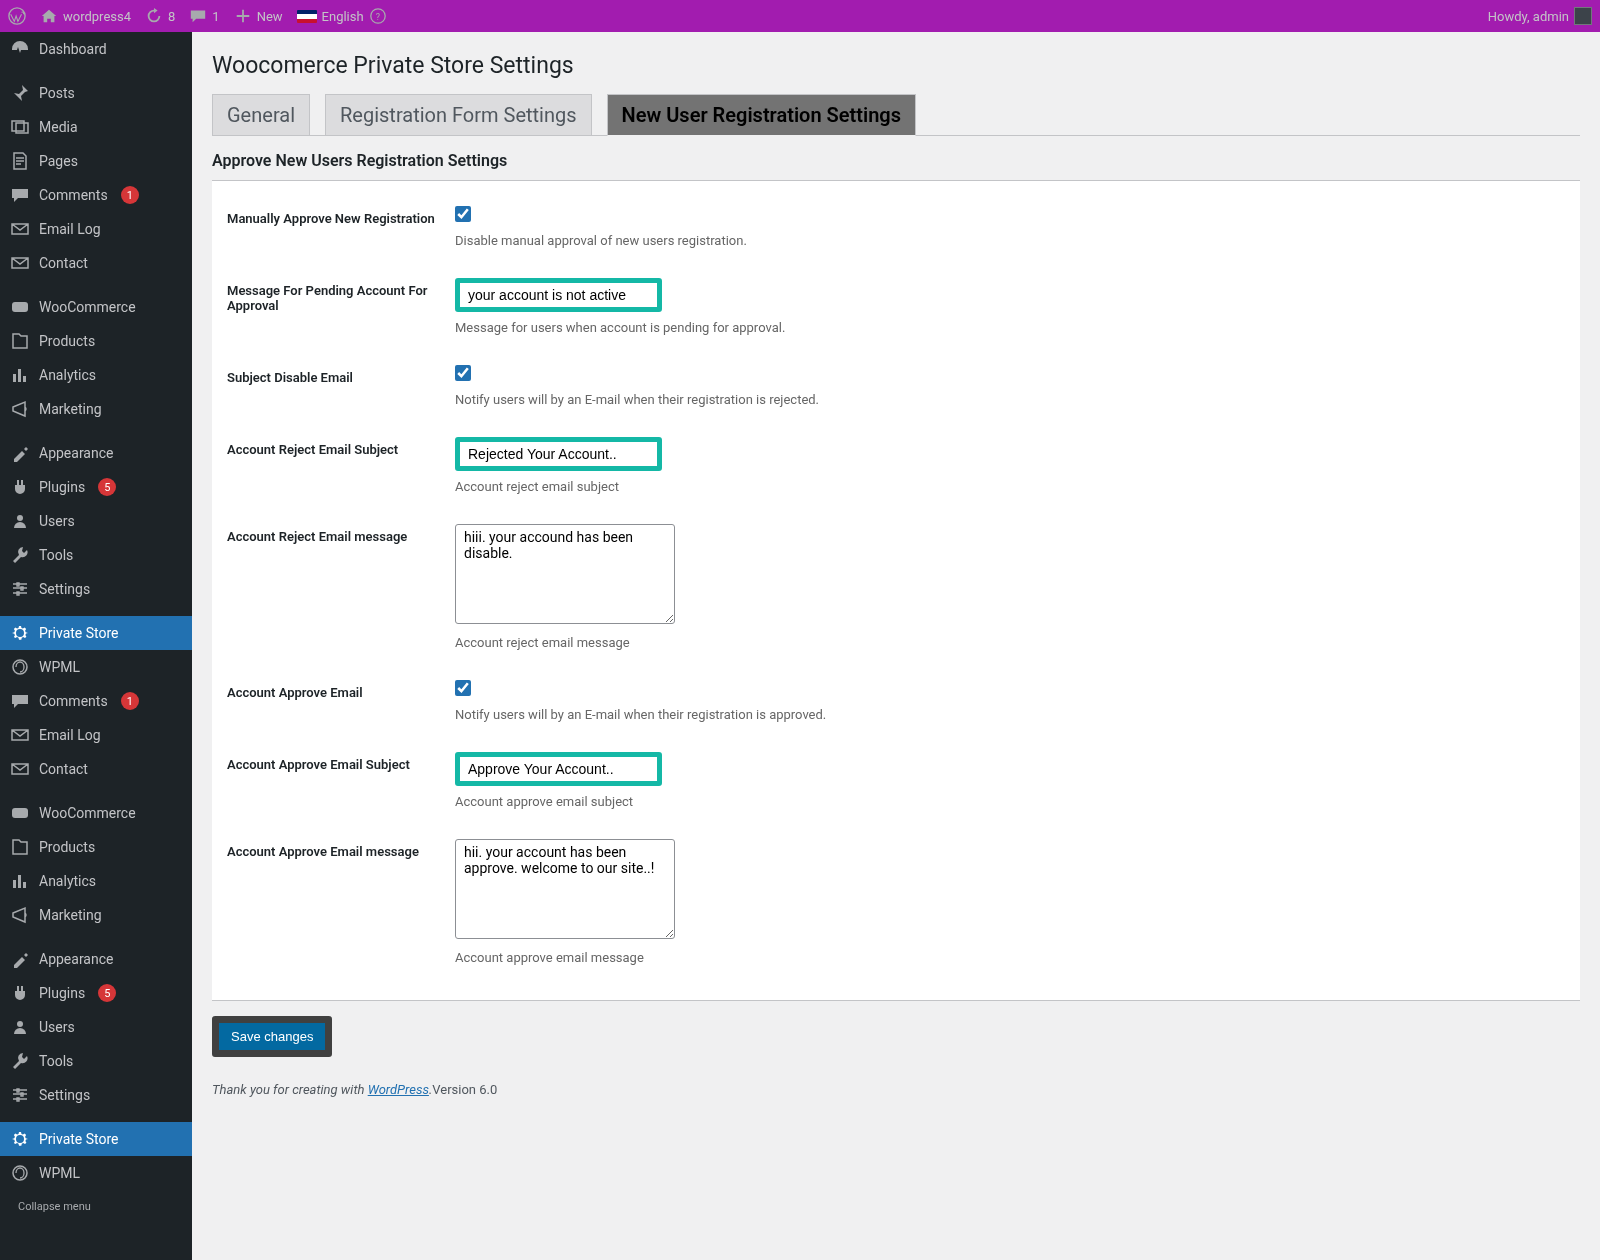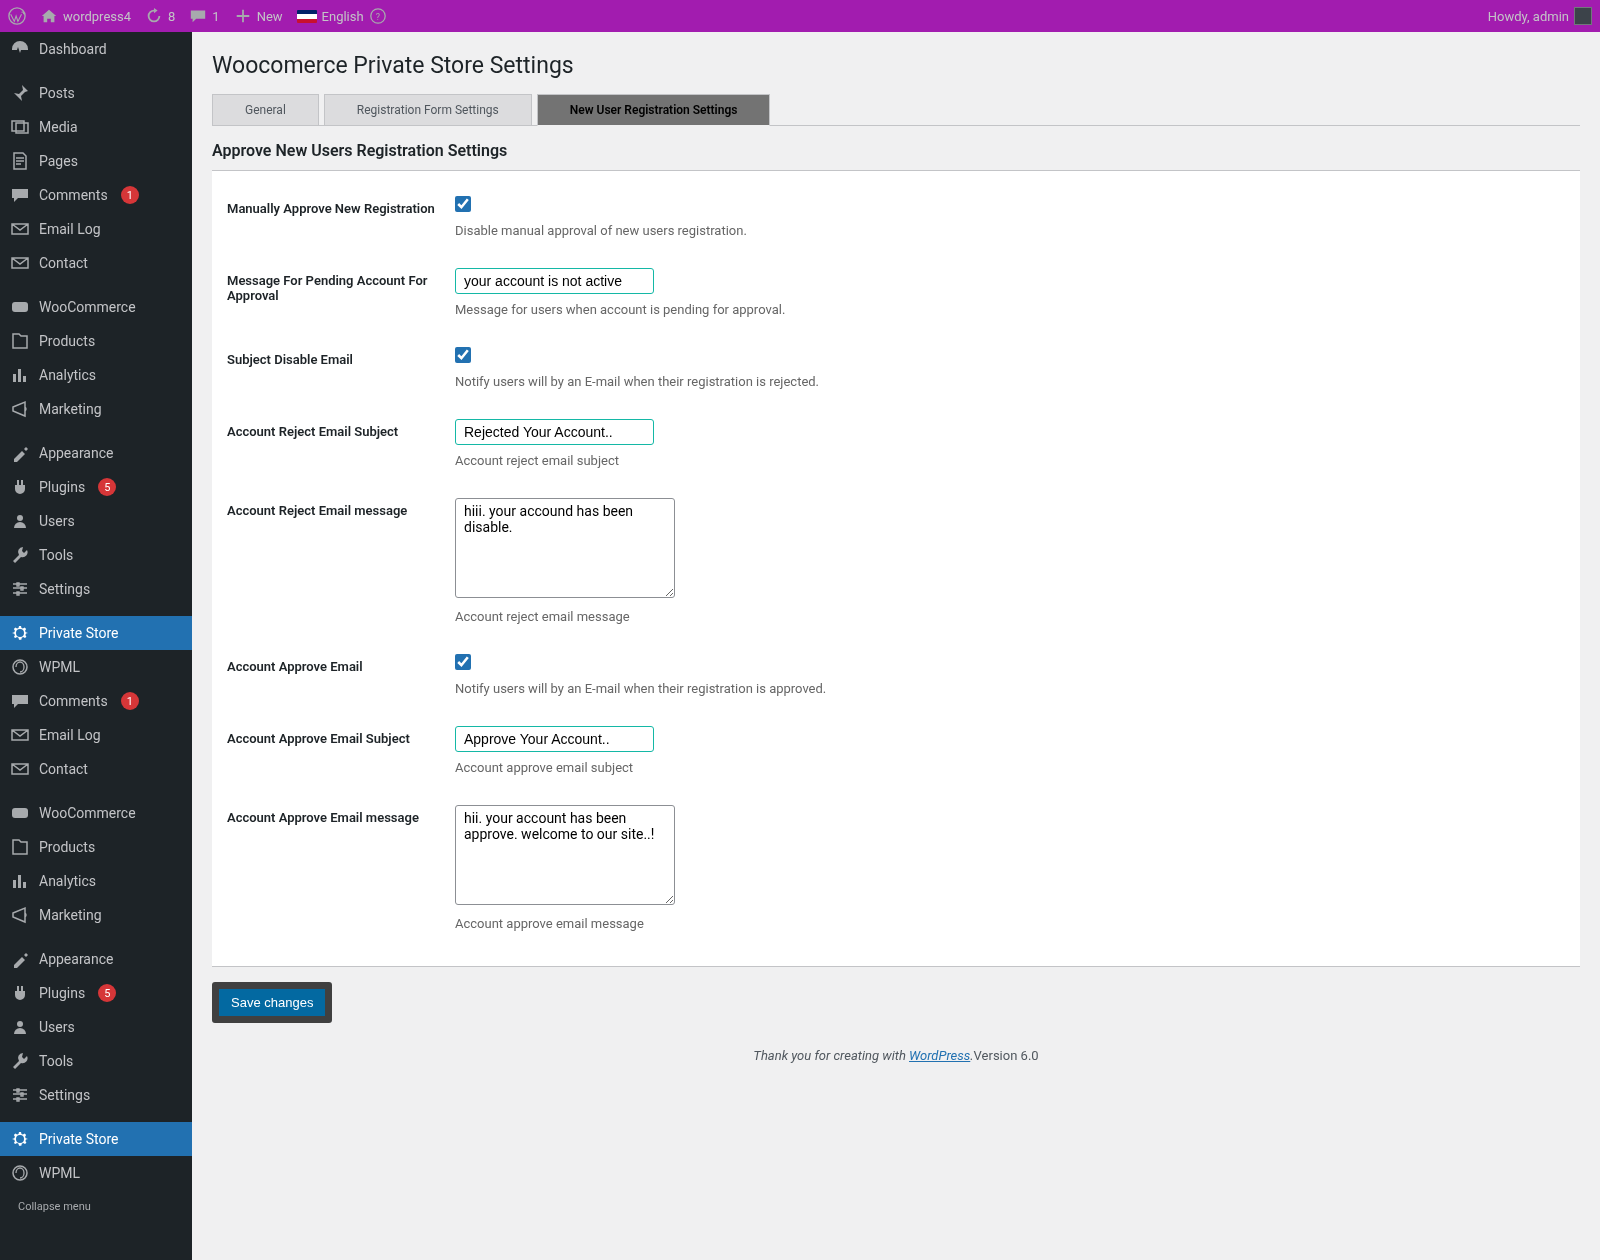--- a/index.html
+++ b/index.html
@@ -16,33 +16,33 @@
 .sidebar-item.active { background: #2271b1; color: #fff; }
 .sidebar-item.active::after { content: ""; position: absolute; right: -8px; top: 50%; transform: translateY(-50%); border: 8px solid transparent; border-right-color: #f0f0f1; }
 .sidebar-item .mi { width: 20px; height: 20px; display: inline-flex; align-items: center; justify-content: center; fill: #a7aaad; color: #a7aaad; flex-shrink: 0; }
 .sidebar-item.active .mi { fill: #fff; color: #fff; }
 .sidebar-sep { height: 10px; }
 .badge { background: #d63638; color: #fff; border-radius: 10px; font-size: 11px; padding: 0 6px; min-width: 18px; height: 18px; display: inline-flex; align-items: center; justify-content: center; margin-left: 4px; }
 .collapse-item { color: #a7aaad; font-size: 11px; padding: 10px; display: flex; align-items: center; gap: 8px; cursor: pointer; }
 .content { flex: 1; padding: 10px 20px 20px 20px; }
 h1.page-title { font-size: 23px; font-weight: 400; color: #1d2327; margin: 10px 0 15px; }
 .nav-tabs { border-bottom: 1px solid #c3c4c7; display: flex; gap: 0; margin-bottom: 15px; }
-.nav-tab { background: #dcdcde; border: 1px solid #c3c4c7; border-bottom: none; padding: 8px 32px; margin-right: 5px; font-size: 12px; color: #50575e; cursor: pointer; }
+.nav-tab { background: #dcdcde; border: 1px solid #c3c4c7; border-bottom: none; padding: 8px 14px; margin-right: 15px; font-size: 20px; color: #50575e; cursor: pointer; }
 .nav-tab.active { background: #737373; border-bottom: 1px solid #f0f0f1; margin-bottom: -1px; color: #000; font-weight: 600; }
 h2.section-title { font-size: 16px; font-weight: 600; margin: 12px 0 10px 0; color: #1d2327; }
 .form-table-wrap { background: #fff; border: 1px solid #c3c4c7; border-left: none; border-right: none; padding: 10px 0 20px; }
 table.form-table { width: 100%; border-collapse: collapse; }
 table.form-table th { text-align: left; vertical-align: top; width: 233px; padding: 20px 10px 20px 15px; font-weight: 600; color: #1d2327; font-size: 13px; }
 table.form-table td { padding: 15px 10px; vertical-align: top; }
 .desc { color: #666; font-size: 13px; margin-top: 8px; display: block; }
-input[type=text] { border: 1px solid #14b8a6; border-radius: 3px; padding: 4px 8px; font-size: 14px; min-width: 170px; }
+input[type=text] { border: 5px solid #14b8a6; border-radius: 3px; padding: 4px 8px; font-size: 14px; min-width: 170px; }
 textarea { border: 1px solid #8c8f94; border-radius: 3px; padding: 4px 8px; font-size: 14px; width: 220px; height: 100px; resize: both; font-family: inherit; }
 input[type=checkbox] { width: 16px; height: 16px; accent-color: #2271b1; }
 .save-btn { background: #0369a1; border: 7px solid #404040; color: #fff; padding: 6px 12px; border-radius: 3px; font-size: 13px; cursor: pointer; margin-top: 15px; }
-.footer { display: flex; justify-content: center; color: #50575e; font-style: italic; margin-top: 25px; font-size: 13px; }
+.footer { display: flex; justify-content: flex-start; color: #50575e; font-style: italic; margin-top: 25px; font-size: 13px; }
 .footer a { color: #2271b1; text-decoration: underline; }
 .footer .version { font-style: normal; }
 </style>
 </head>
 <body>
 
 <div class="adminbar">
   <div class="adminbar-left">
     <span class="adminbar-item">
       <svg viewBox="0 0 20 20">

